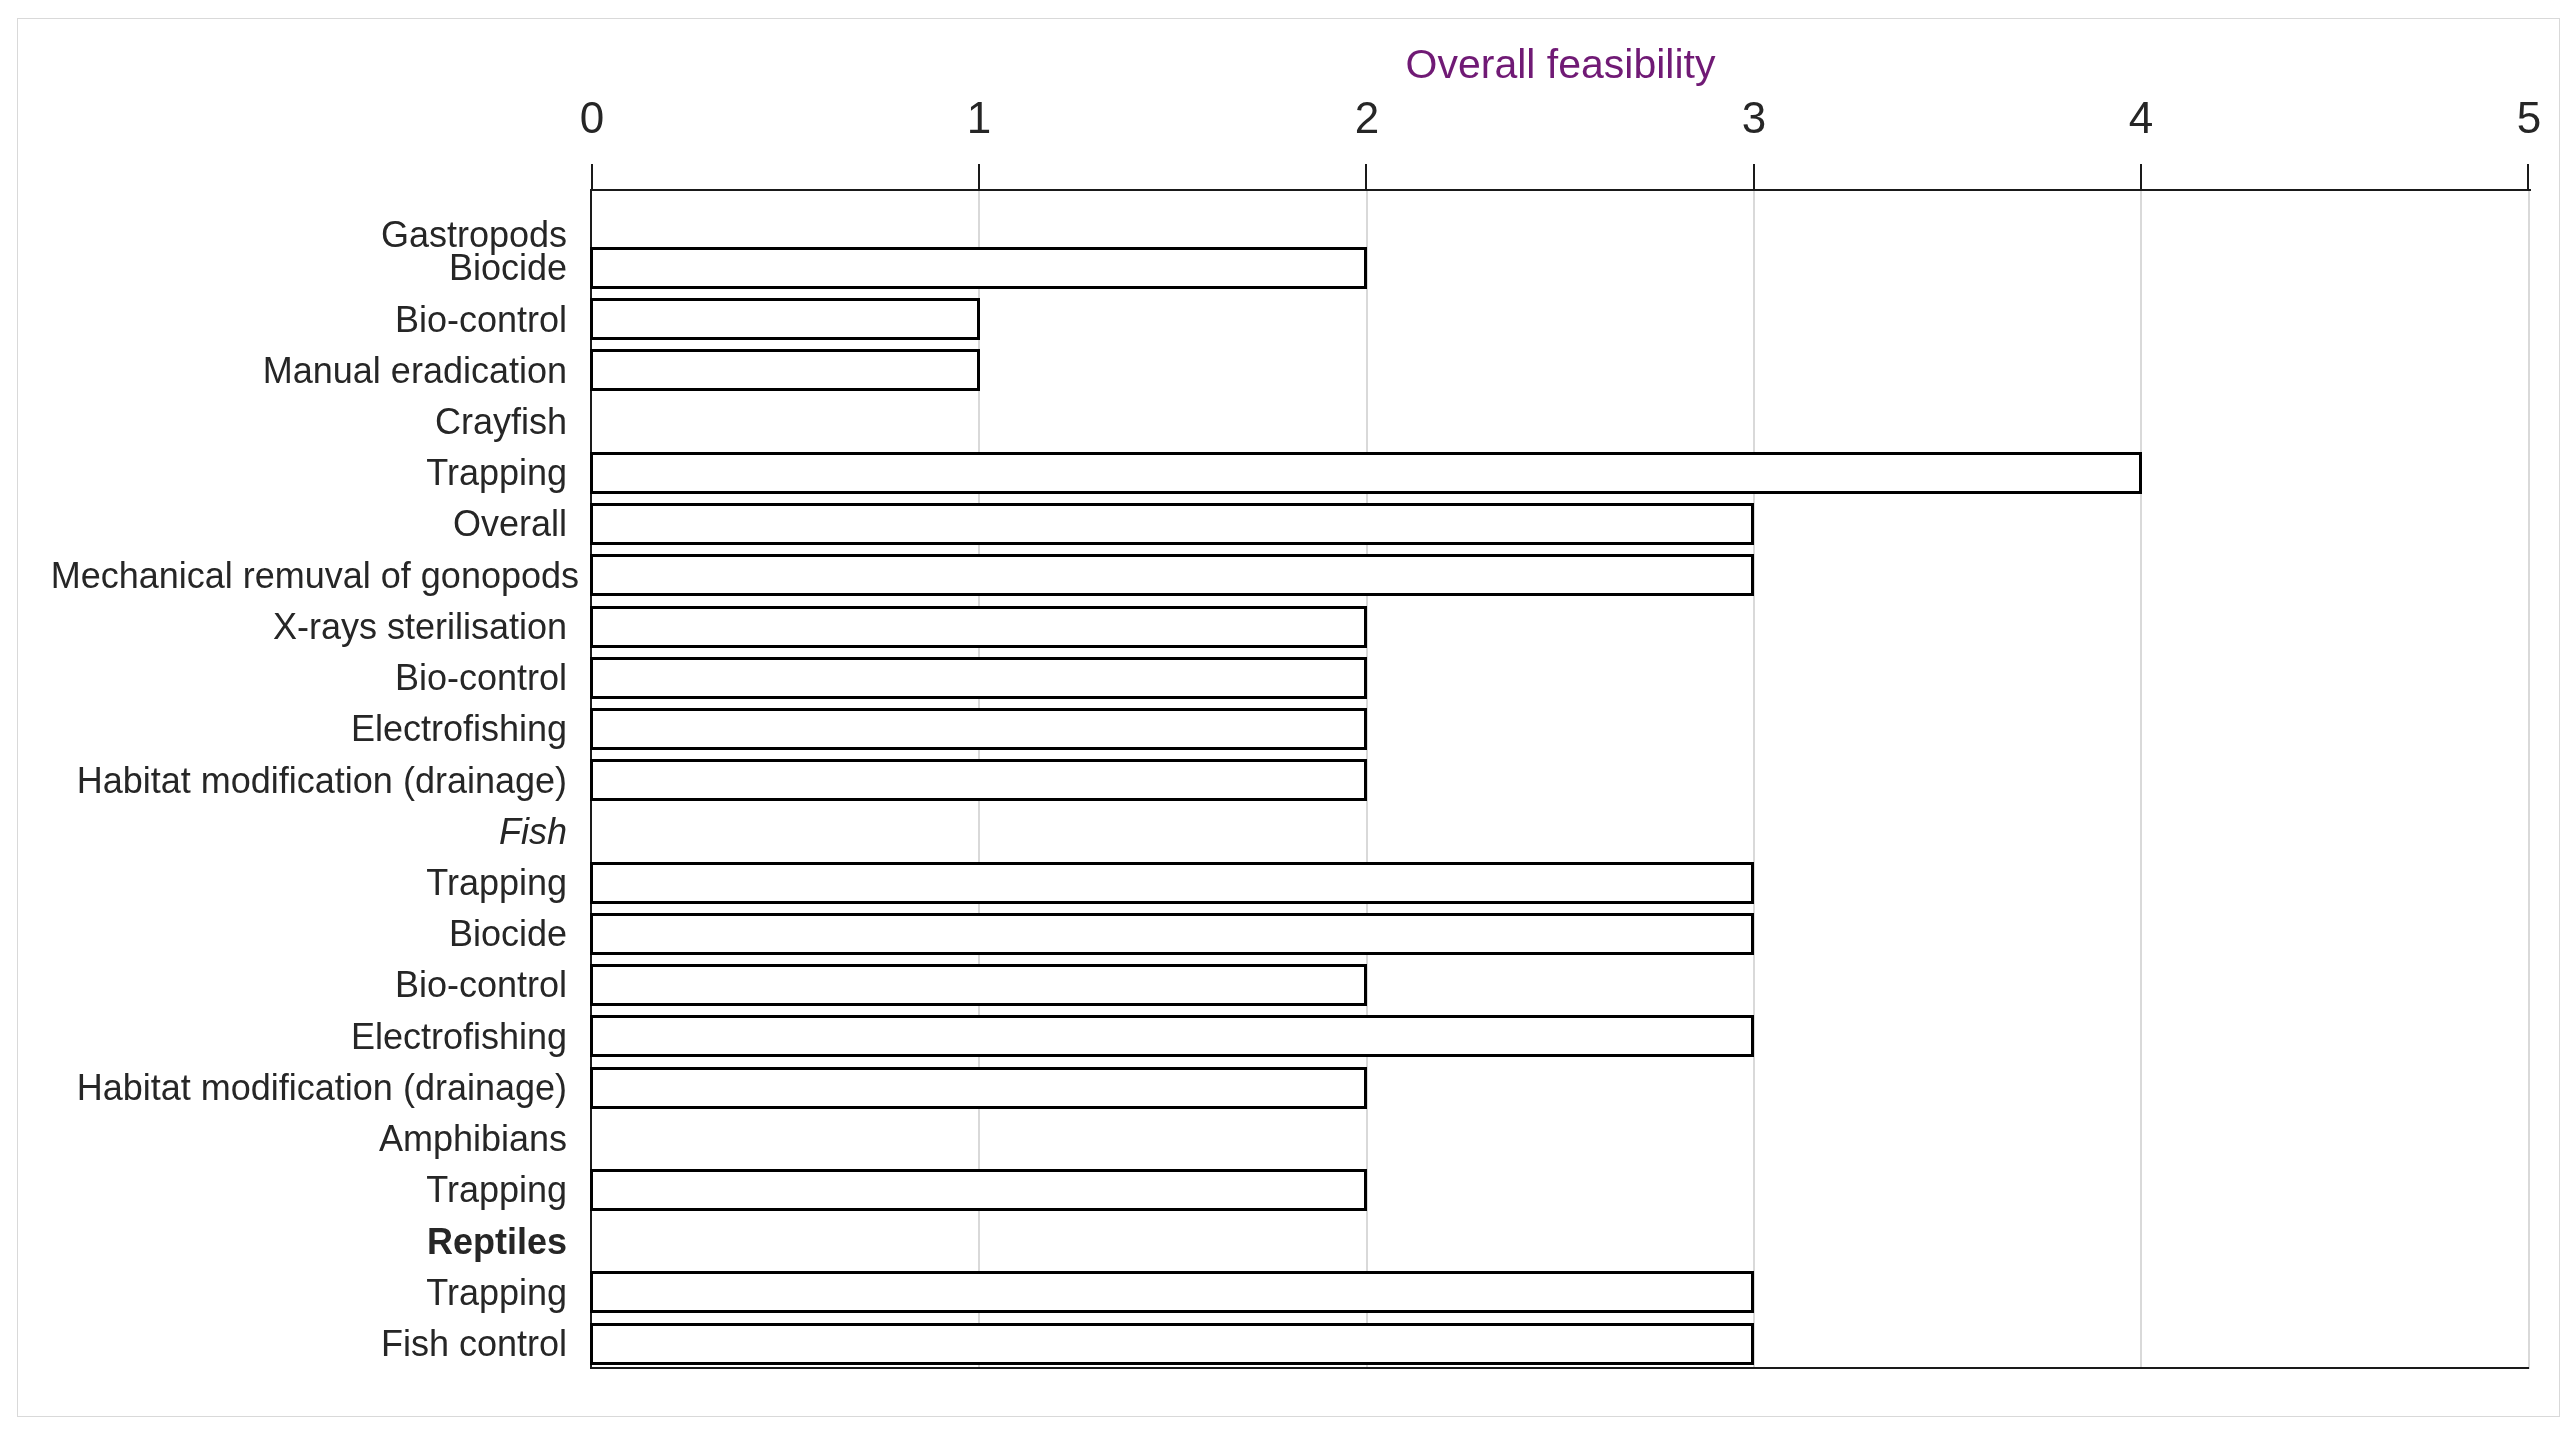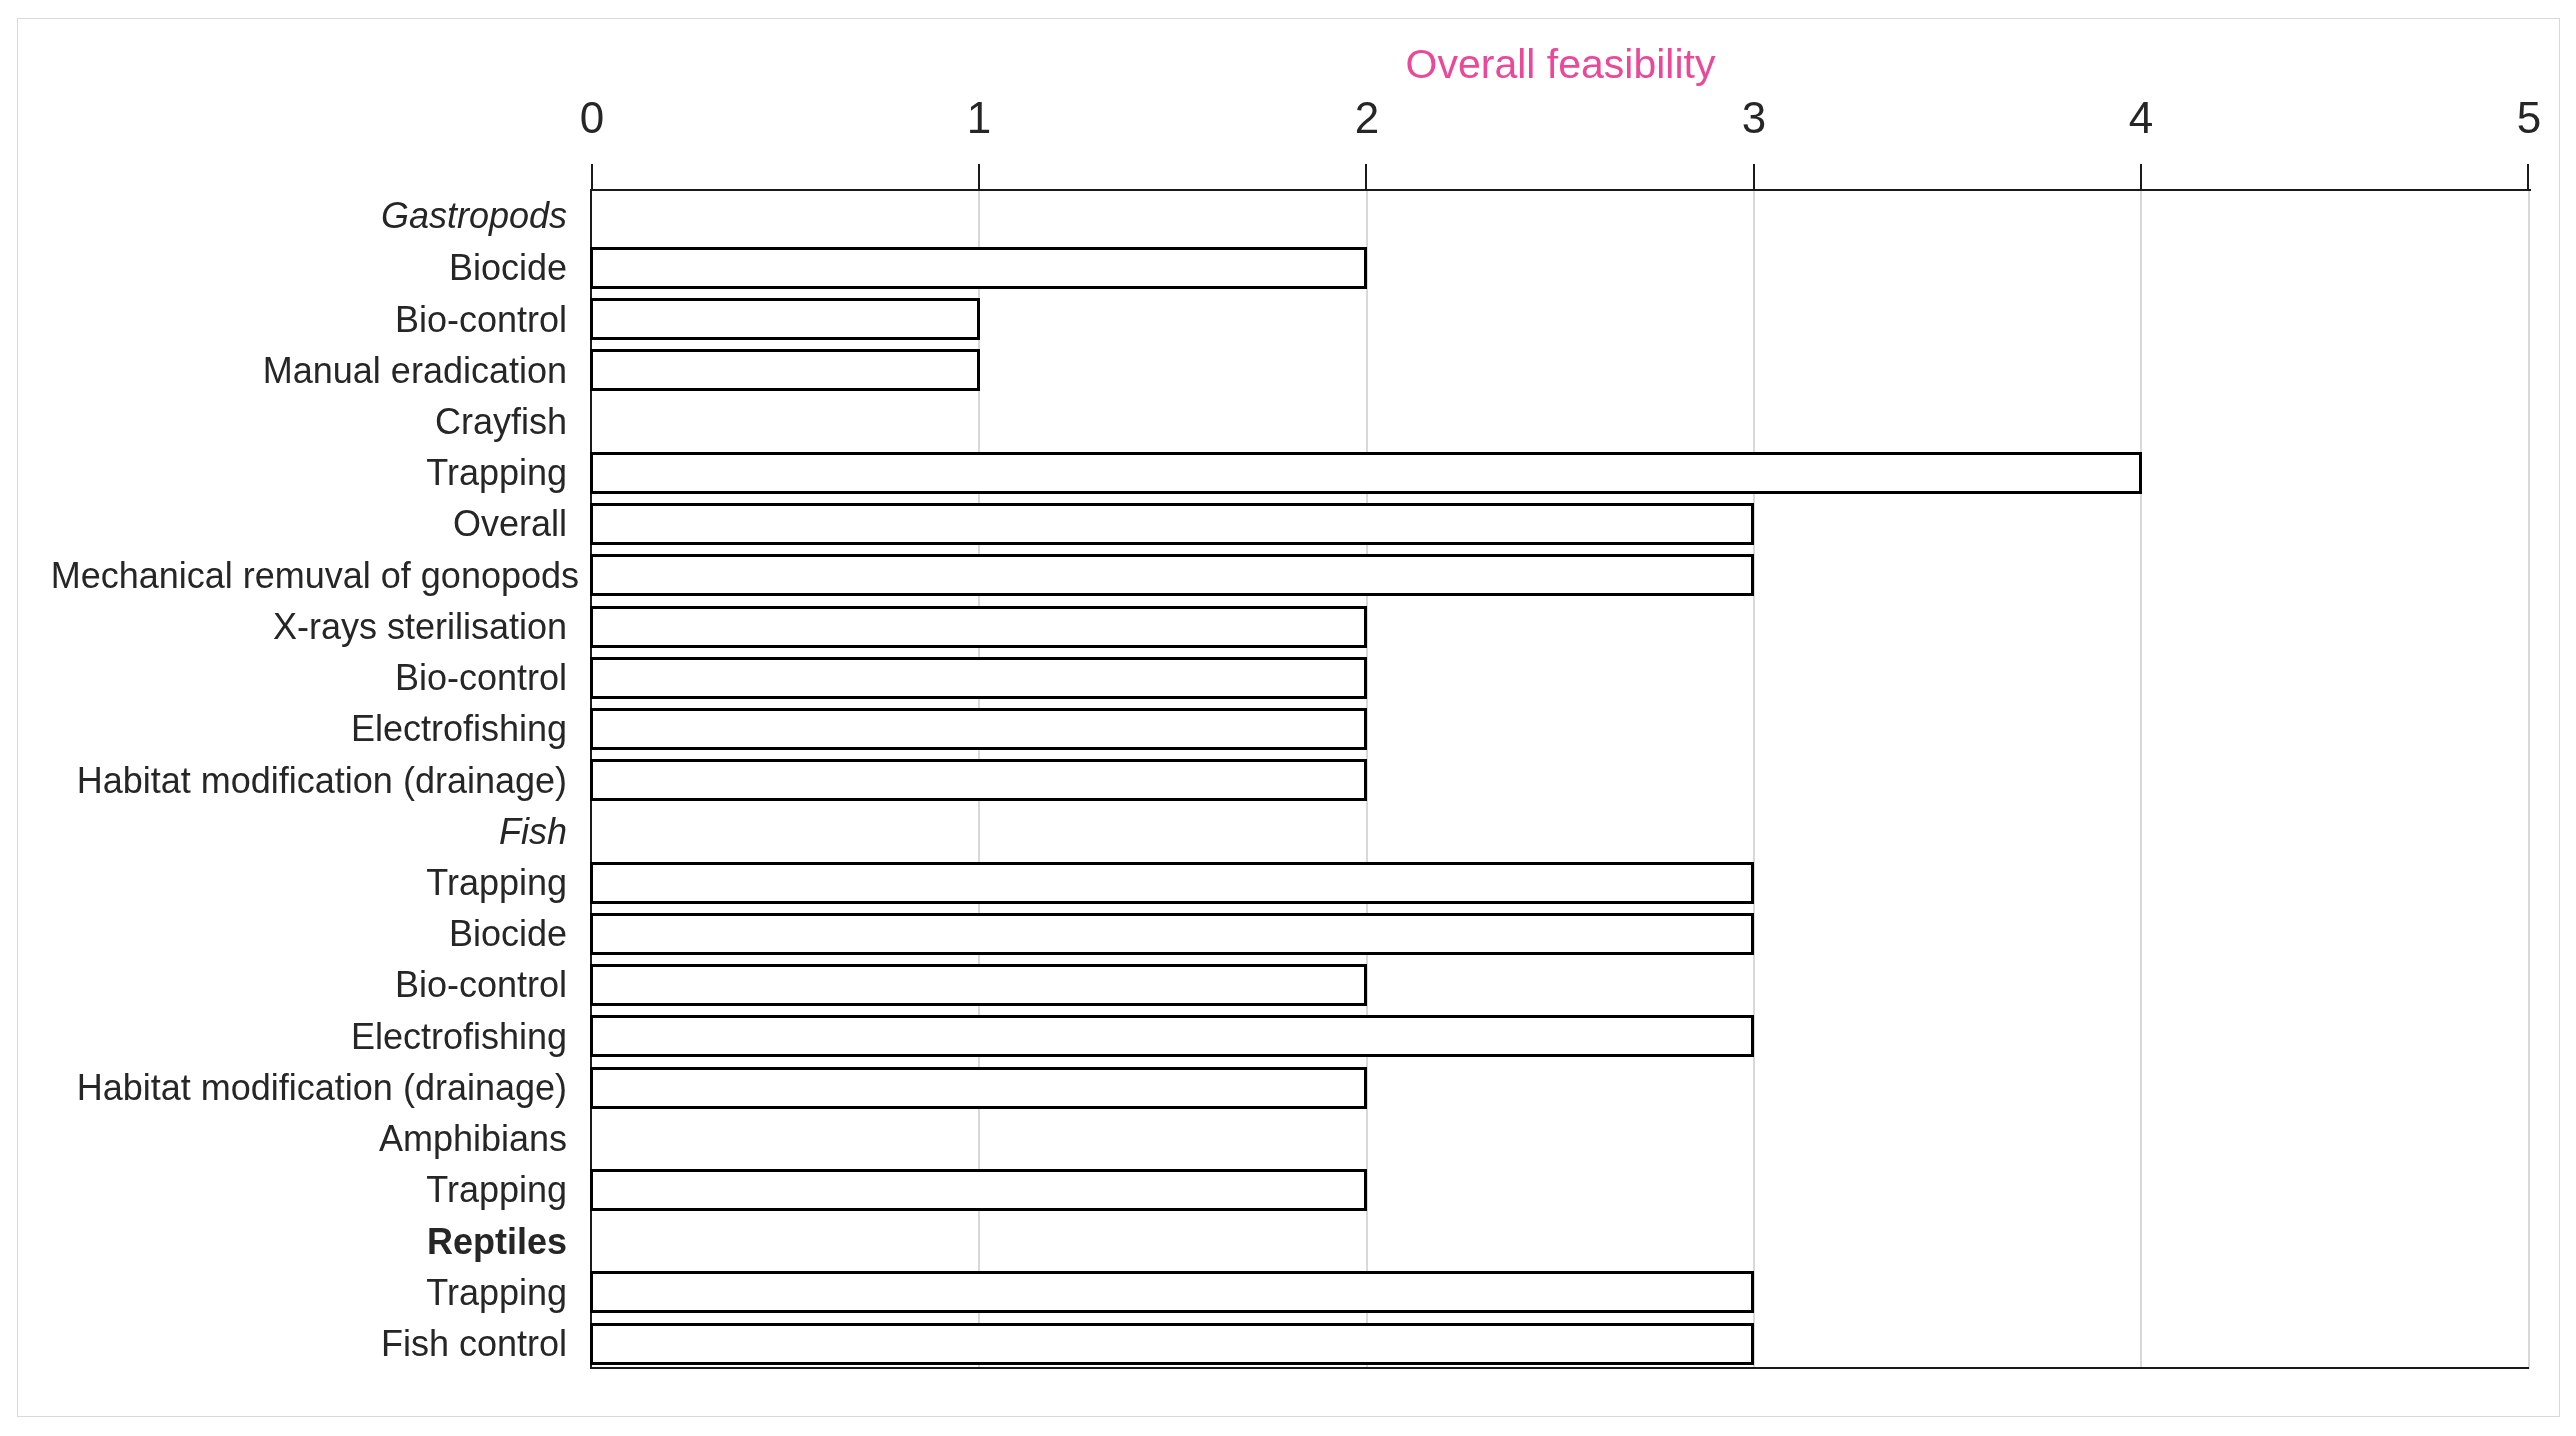--- a/index.html
+++ b/index.html
@@ -1,20 +1,20 @@
 <!DOCTYPE html>
 <html style="font-size:9.6px"><head>
 <meta charset="utf-8">
 <style>
   html,body{margin:0;padding:0;background:#ffffff;}
   body{width:2576px;height:1436px;position:relative;font-family:"Liberation Sans",sans-serif;color:#262626;}
   #canvas{position:absolute;left:0;top:0;width:2576px;height:1436px;background:#ffffff;overflow:hidden;}
   #figure-border{position:absolute;left:17px;top:18px;right:15.6px;bottom:19px;border:1.8px solid #d9d9d9;background:transparent;}
   #chart-title{position:absolute;left:592px;width:1937px;top:37px;height:54px;line-height:54px;
-    text-align:center;font-size:41px;color:#ec4899;white-space:nowrap;}
+    text-align:center;font-size:41px;color:#701a75;white-space:nowrap;}
   .tick-label{position:absolute;top:89px;height:58px;line-height:58px;width:96px;margin-left:-48px;
     text-align:center;font-size:44px;color:#262626;}
   .tick-mark{position:absolute;width:2.4px;background:#1a1a1a;}
   .gridline{position:absolute;width:1.8px;background:#d9d9d9;}
   .axis-line{position:absolute;background:#1a1a1a;}
   .cat-label{position:absolute;left:0;text-align:right;font-size:36px;color:#262626;white-space:nowrap;}
   .bar{position:absolute;background:#ffffff;border:3px solid #000000;box-sizing:border-box;z-index:3;}
 </style>
 </head>
 <body>
@@ -38,21 +38,21 @@
       <div class="tick-mark" style="left: 2140px; top: 164px; height: 25px;"></div>
       <div class="tick-label" style="left: 2141px;">4</div>
       <div class="gridline" style="left: 2528px; top: 191px; height: 1178px;"></div>
       <div class="tick-mark" style="left: 2527px; top: 164px; height: 25px;"></div>
       <div class="tick-label" style="left: 2529px;">5</div>
       <div class="axis-line" style="left: 590px; top: 189px; width: 1941px; height: 2.4px;"></div>
       <div class="axis-line" style="left: 590px; top: 189px; width: 2.4px; height: 1180px;"></div>
       <div class="axis-line" style="left: 590px; top: 1367px; width: 1939px; height: 1.8px;"></div>
     </div>
   <div id="rows-layer">
-      <div class="cat-label" style="top: 190px; width: 567px; height: 51px; line-height: 51px; font-style: italic;">Gastropods</div>
+      <div class="cat-label" style="top: 209px; width: 567px; height: 51px; line-height: 51px;">Gastropods</div>
       <div class="cat-label" style="top: 242px; width: 567px; height: 51px; line-height: 51px;">Biocide</div>
       <div class="bar" style="left: 590px; top: 247px; width: 777px; height: 42px;"></div>
       <div class="cat-label" style="top: 294px; width: 567px; height: 51px; line-height: 51px;">Bio-control</div>
       <div class="bar" style="left: 590px; top: 298px; width: 390px; height: 42px;"></div>
       <div class="cat-label" style="top: 345px; width: 567px; height: 51px; line-height: 51px;">Manual eradication</div>
       <div class="bar" style="left: 590px; top: 349px; width: 390px; height: 42px;"></div>
       <div class="cat-label" style="top: 396px; width: 567px; height: 51px; line-height: 51px;">Crayfish</div>
       <div class="cat-label" style="top: 447px; width: 567px; height: 51px; line-height: 51px;">Trapping</div>
       <div class="bar" style="left: 590px; top: 452px; width: 1552px; height: 42px;"></div>
       <div class="cat-label" style="top: 498px; width: 567px; height: 51px; line-height: 51px;">Overall</div>

